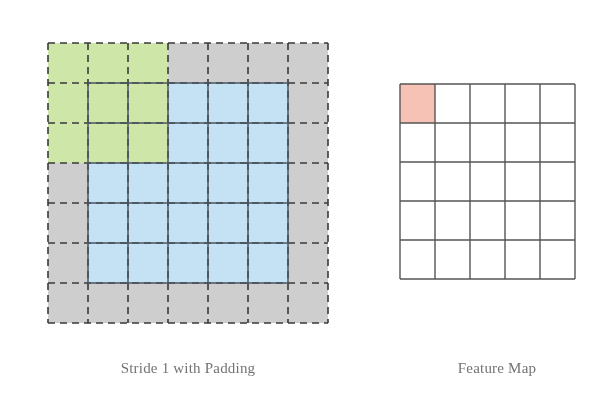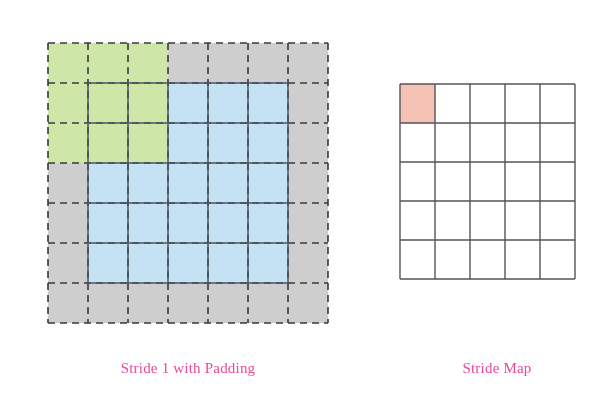--- a/index.html
+++ b/index.html
@@ -25,21 +25,21 @@
     position: absolute;
     left: 0; top: 0;
     width: 614px;
     height: 410px;
     display: block;
   }
   .caption {
     position: absolute;
     font-family: "Liberation Serif", "DejaVu Serif", serif;
     font-size: 15px;
-    color: #ec4899;
+    color: #737373;
     white-space: nowrap;
     letter-spacing: 0.2px;
     text-align: center;
   }
   #caption-input {
     left: 0;
     top: 360px;
     width: 376px;
   }
   #caption-output {
@@ -110,15 +110,15 @@
           <line x1="400" y1="201" x2="575" y2="201" stroke="#555555" stroke-width="1.4" stroke-linecap="butt"></line>
           <line x1="400" y1="240" x2="575" y2="240" stroke="#555555" stroke-width="1.4" stroke-linecap="butt"></line>
           <line x1="400" y1="279" x2="575" y2="279" stroke="#555555" stroke-width="1.4" stroke-linecap="butt"></line>
         </g>
     </g>
 
   </svg>
 
   <div class="caption" id="caption-input">Stride 1 with Padding</div>
 
-  <div class="caption" id="caption-output">Stride Map</div>
+  <div class="caption" id="caption-output">Feature Map</div>
 
 </div>
 
 </body></html>

